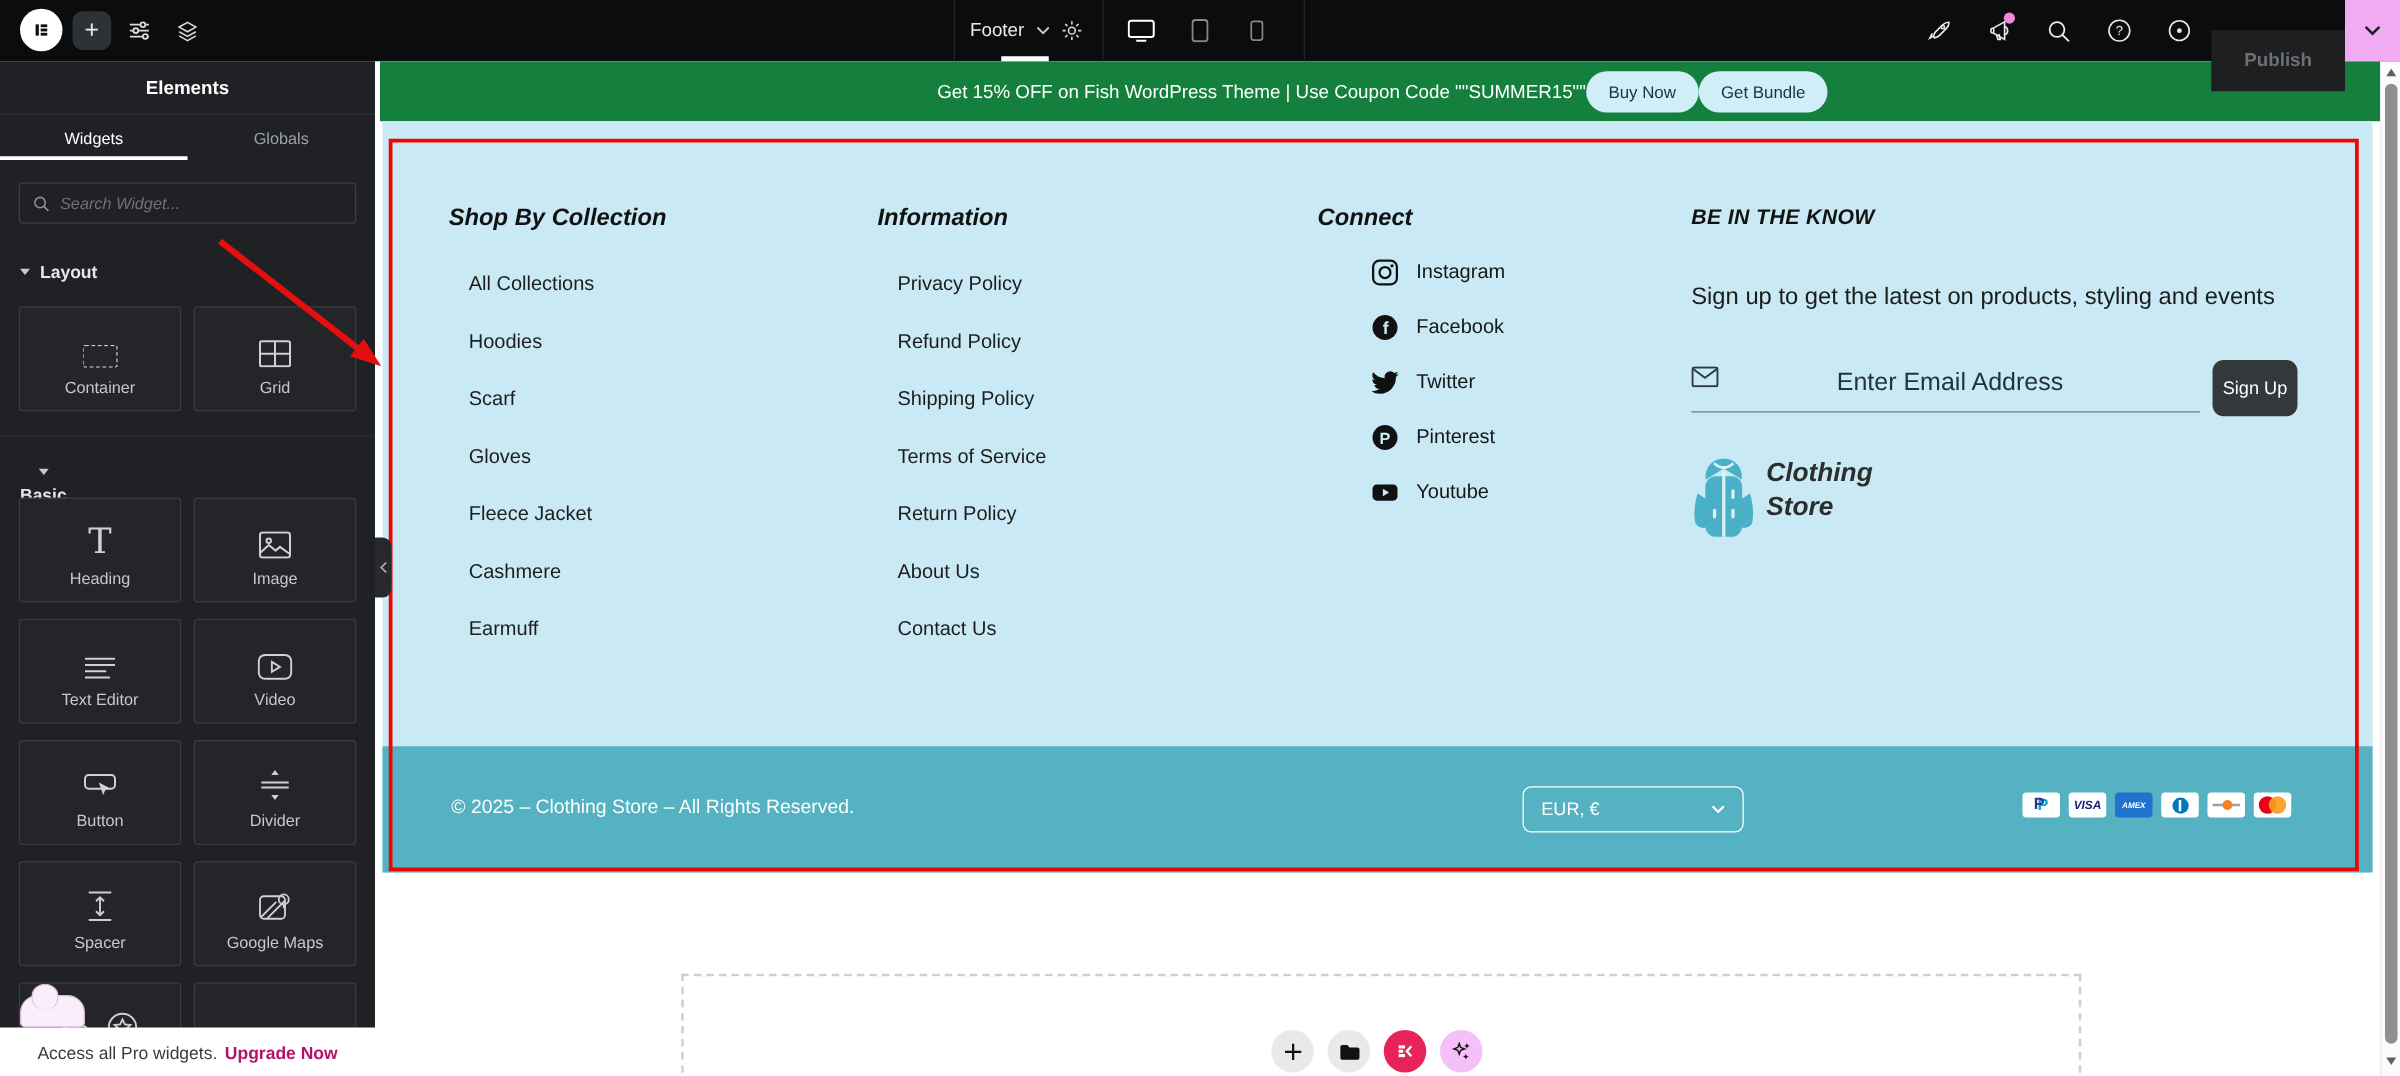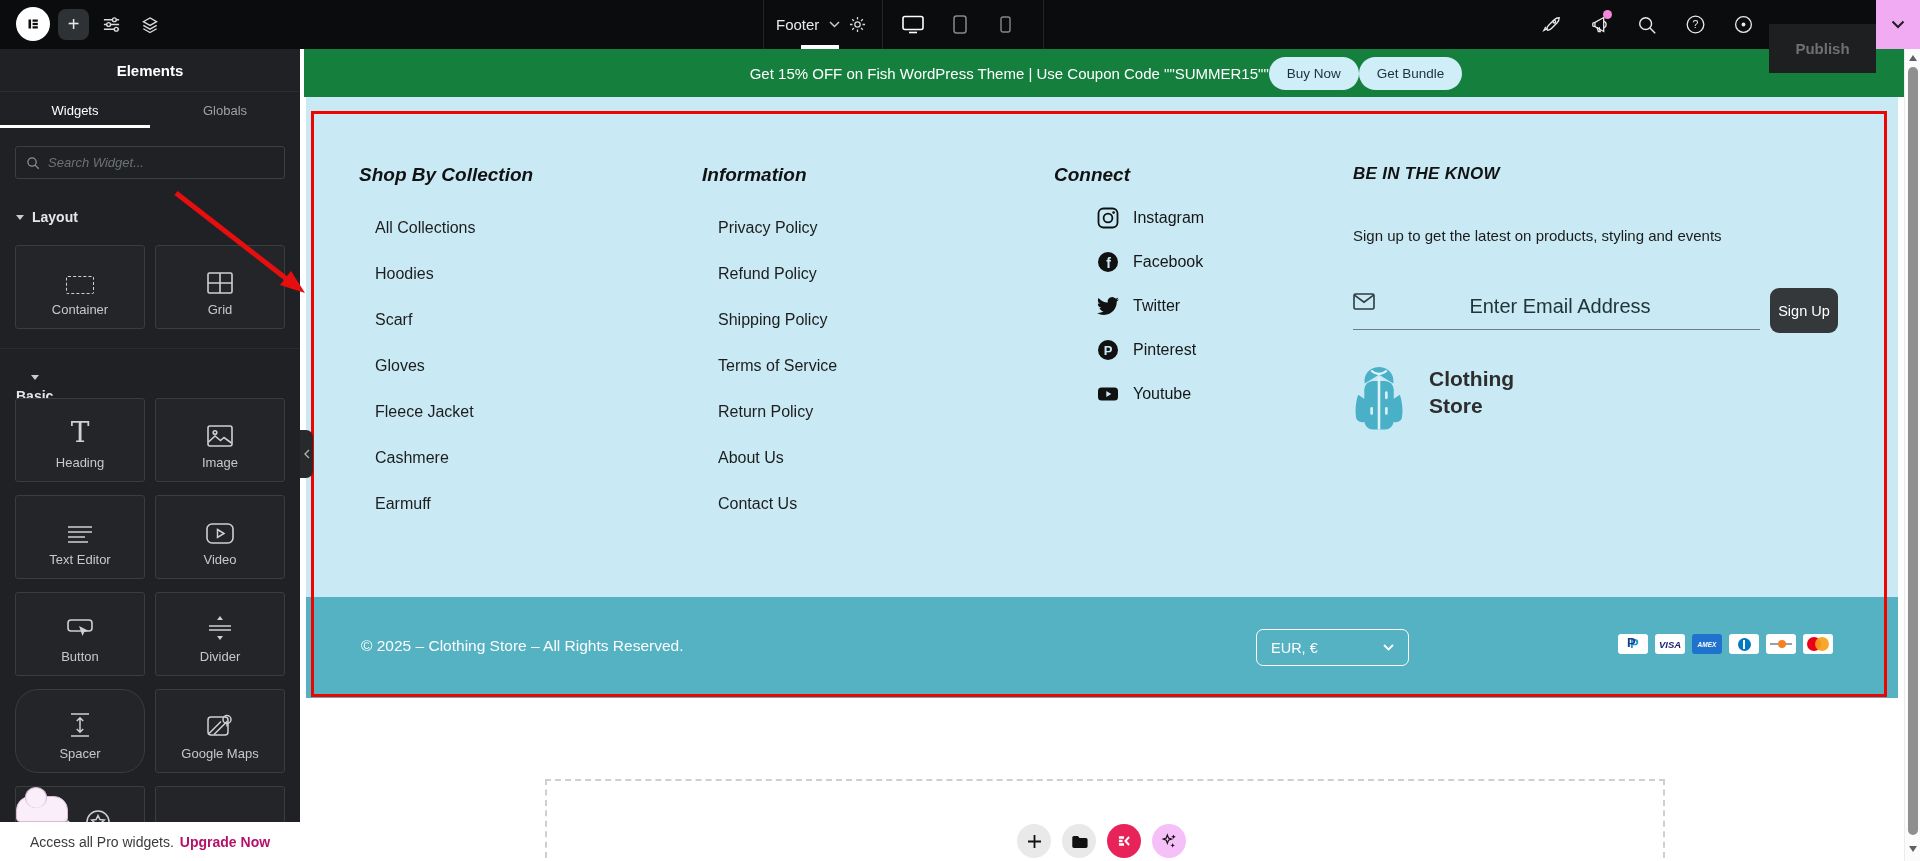--- a/index.html
+++ b/index.html
@@ -66,32 +66,32 @@
     display:flex; align-items:center; padding:0 18px; cursor:pointer; white-space:nowrap; }
   .footer-bg { position:absolute; left:6px; top:48px; width:1592px; height:601px; background:#c9eaf4; }
   .teal-bar { position:absolute; left:6px; top:548px; width:1592px; height:101px; background:#55b2c3; }
   .sel-red { position:absolute; left:11px; top:62px; width:1576px; height:586px;
     border:3px solid #f00400; pointer-events:none; z-index:20; }
   .f-heading { position:absolute; font-size:19px; font-weight:bold; color:#121212;font-style:italic; }
   .f-links { position:absolute; list-style:none; }
   .f-links li { font-size:16px; color:#1d1d1d; height:18px; margin-bottom:28px; cursor:pointer; }
   .c-row { display:flex; align-items:center; gap:14px; height:22px; margin-bottom:22px; cursor:pointer;padding-left:43px; }
   .c-row span { font-size:16px; color:#161616; }
-  .nl-sub { position:absolute; font-size:15px; color:#1c1c1c; }
+  .nl-sub { position:absolute; font-size:19px; color:#1c1c1c; }
   .nl-line { position:absolute; height:1px; background:#6f7d82; }
   .nl-input { position:absolute; background:transparent; border:none; outline:none; text-align:center;
     font-size:20px; color:#22343a; font-family:"Liberation Sans", sans-serif; }
   .nl-input::placeholder { color:#22343a; opacity:1; }
   .signup { position:absolute; width:68px; height:45px; background:#34383a; border-radius:9px; color:#fff;
     font-size:14.5px; display:flex; align-items:center; justify-content:center; cursor:pointer; }
-  .logo-wrap { position:absolute; display:flex; gap:24px; align-items:flex-start; }
+  .logo-wrap { position:absolute; display:flex; gap:8px; align-items:flex-start;font-style:italic; }
   .logo-text { font-size:21px; font-weight:bold; color:#2d2d2d; line-height:27px; }
   .copyright { position:absolute; color:#fdfdfd; font-size:15.5px; }
-  .currency { position:absolute; width:153px; height:37px; border:1.4px solid #fff; border-radius:7px;
-    display:flex; align-items:center; color:#fff; font-size:14.5px; padding:0 14px; cursor:pointer;margin-left:38px; }
+  .currency { position:absolute; width:177px; height:37px; border:1.4px solid #fff; border-radius:7px;
+    display:flex; align-items:center; color:#fff; font-size:14.5px; padding:0 14px; cursor:pointer; }
   .currency .chev { margin-left:auto; }
   .pay-row { position:absolute; display:flex; gap:7px; }
   .pay { width:30px; height:20px; background:#fff; border-radius:3px; display:flex; align-items:center;
     justify-content:center; overflow:hidden; position:relative; }
   .pay.amex { background:#1f72cd; color:#fff; font-size:6.5px; font-weight:bold; font-style:italic; }
   .visa-t { color:#1a1f71; font-weight:bold; font-style:italic; font-size:9.5px; letter-spacing:0; }
   .pp-p { color:#253b80; font-weight:bold; font-size:13px; position:relative; }
   .pp-p:after { content:""; }
   .mc-c1 { position:absolute; left:4px; top:3px; width:14px; height:14px; border-radius:50%; background:#eb001b; }
   .mc-c2 { position:absolute; left:12px; top:3px; width:14px; height:14px; border-radius:50%; background:#f79e1b; opacity:.92; }
@@ -511,21 +511,21 @@
       <div class="w-ico">
         <svg width="26" height="26" viewBox="0 0 26 26">
           <path d="M13 1l3 4h-6z" fill="#ced0d2"></path>
           <path d="M2 11h22M2 15h22" stroke="#ced0d2" stroke-width="1.6"></path>
           <path d="M13 25l-3-4h6z" fill="#ced0d2"></path>
         </svg>
       </div>
       <div class="w-label">Divider</div>
     </div>
 
-    <div class="w-card" style="left:15px; top:640px;border-radius:23px;">
+    <div class="w-card" style="left:15px; top:640px;">
       <div class="w-ico">
         <svg width="26" height="26" viewBox="0 0 26 26">
           <path d="M4 2h18M4 24h18" stroke="#ced0d2" stroke-width="1.6"></path>
           <path d="M13 6v14M9.8 9L13 5.8 16.2 9M9.8 17l3.2 3.2 3.2-3.2" stroke="#ced0d2" stroke-width="1.5" fill="none"></path>
         </svg>
       </div>
       <div class="w-label">Spacer</div>
     </div>
     <div class="w-card" style="left:155px; top:640px;">
       <div class="w-ico">

